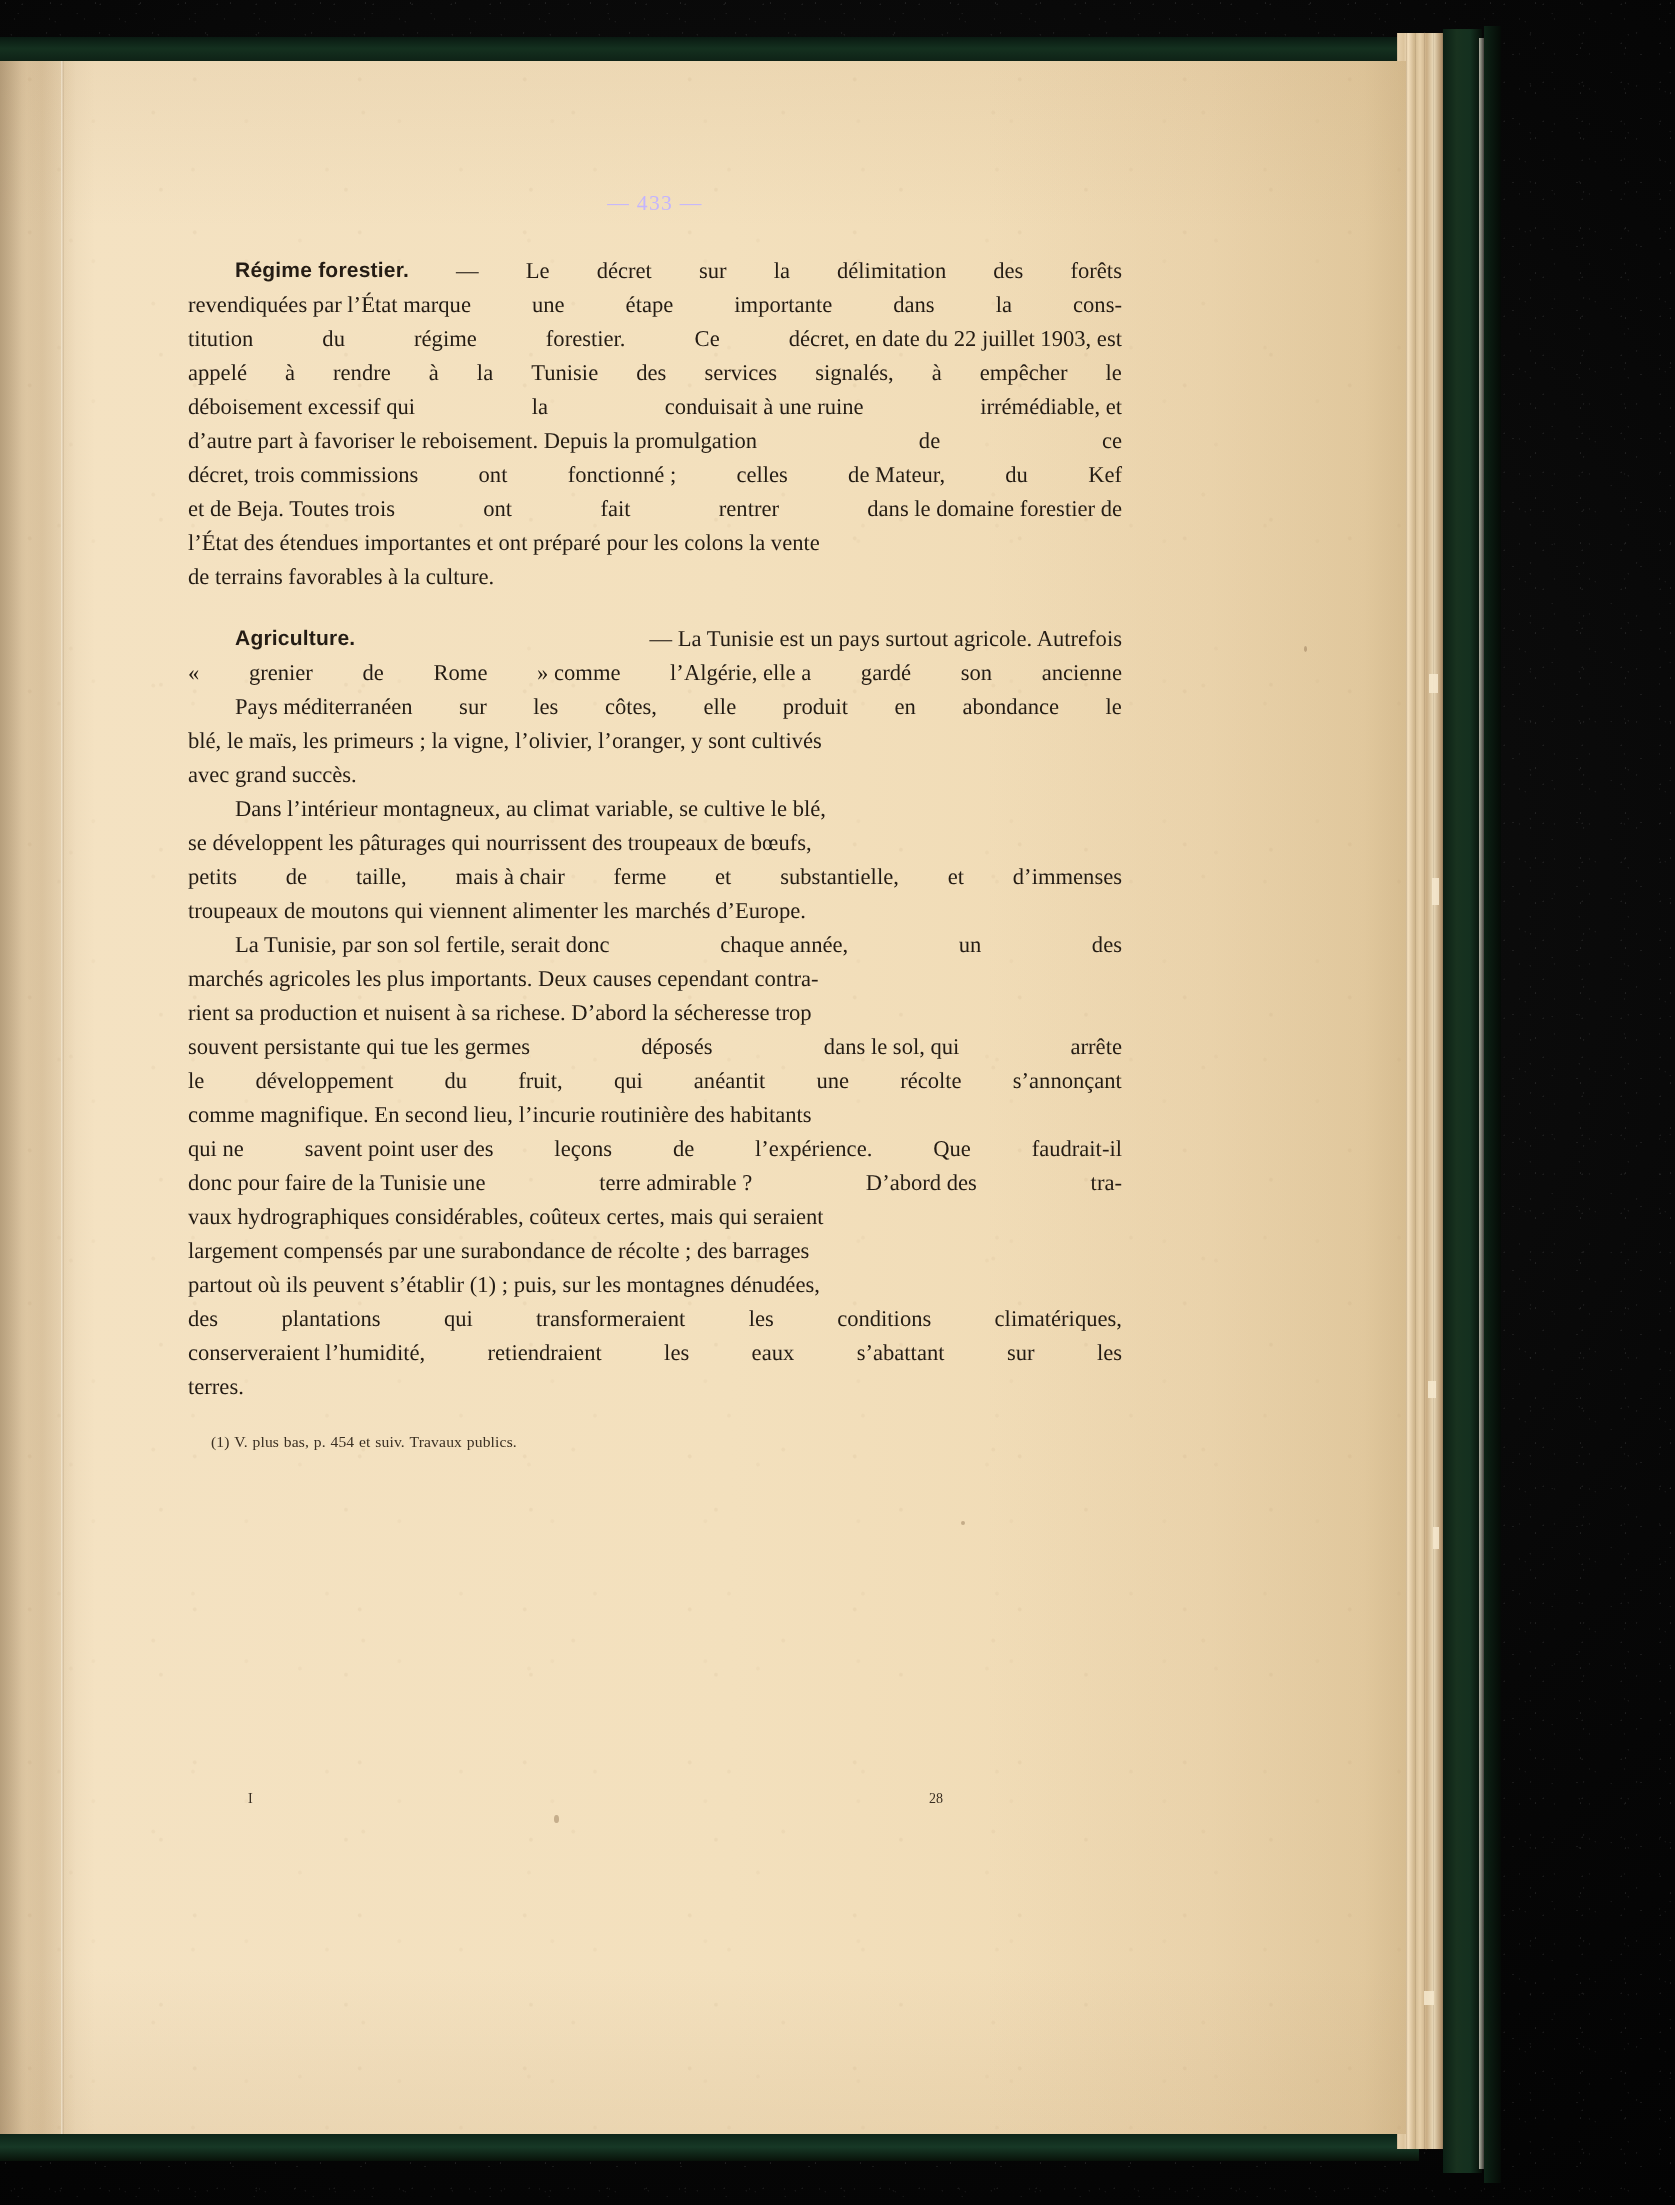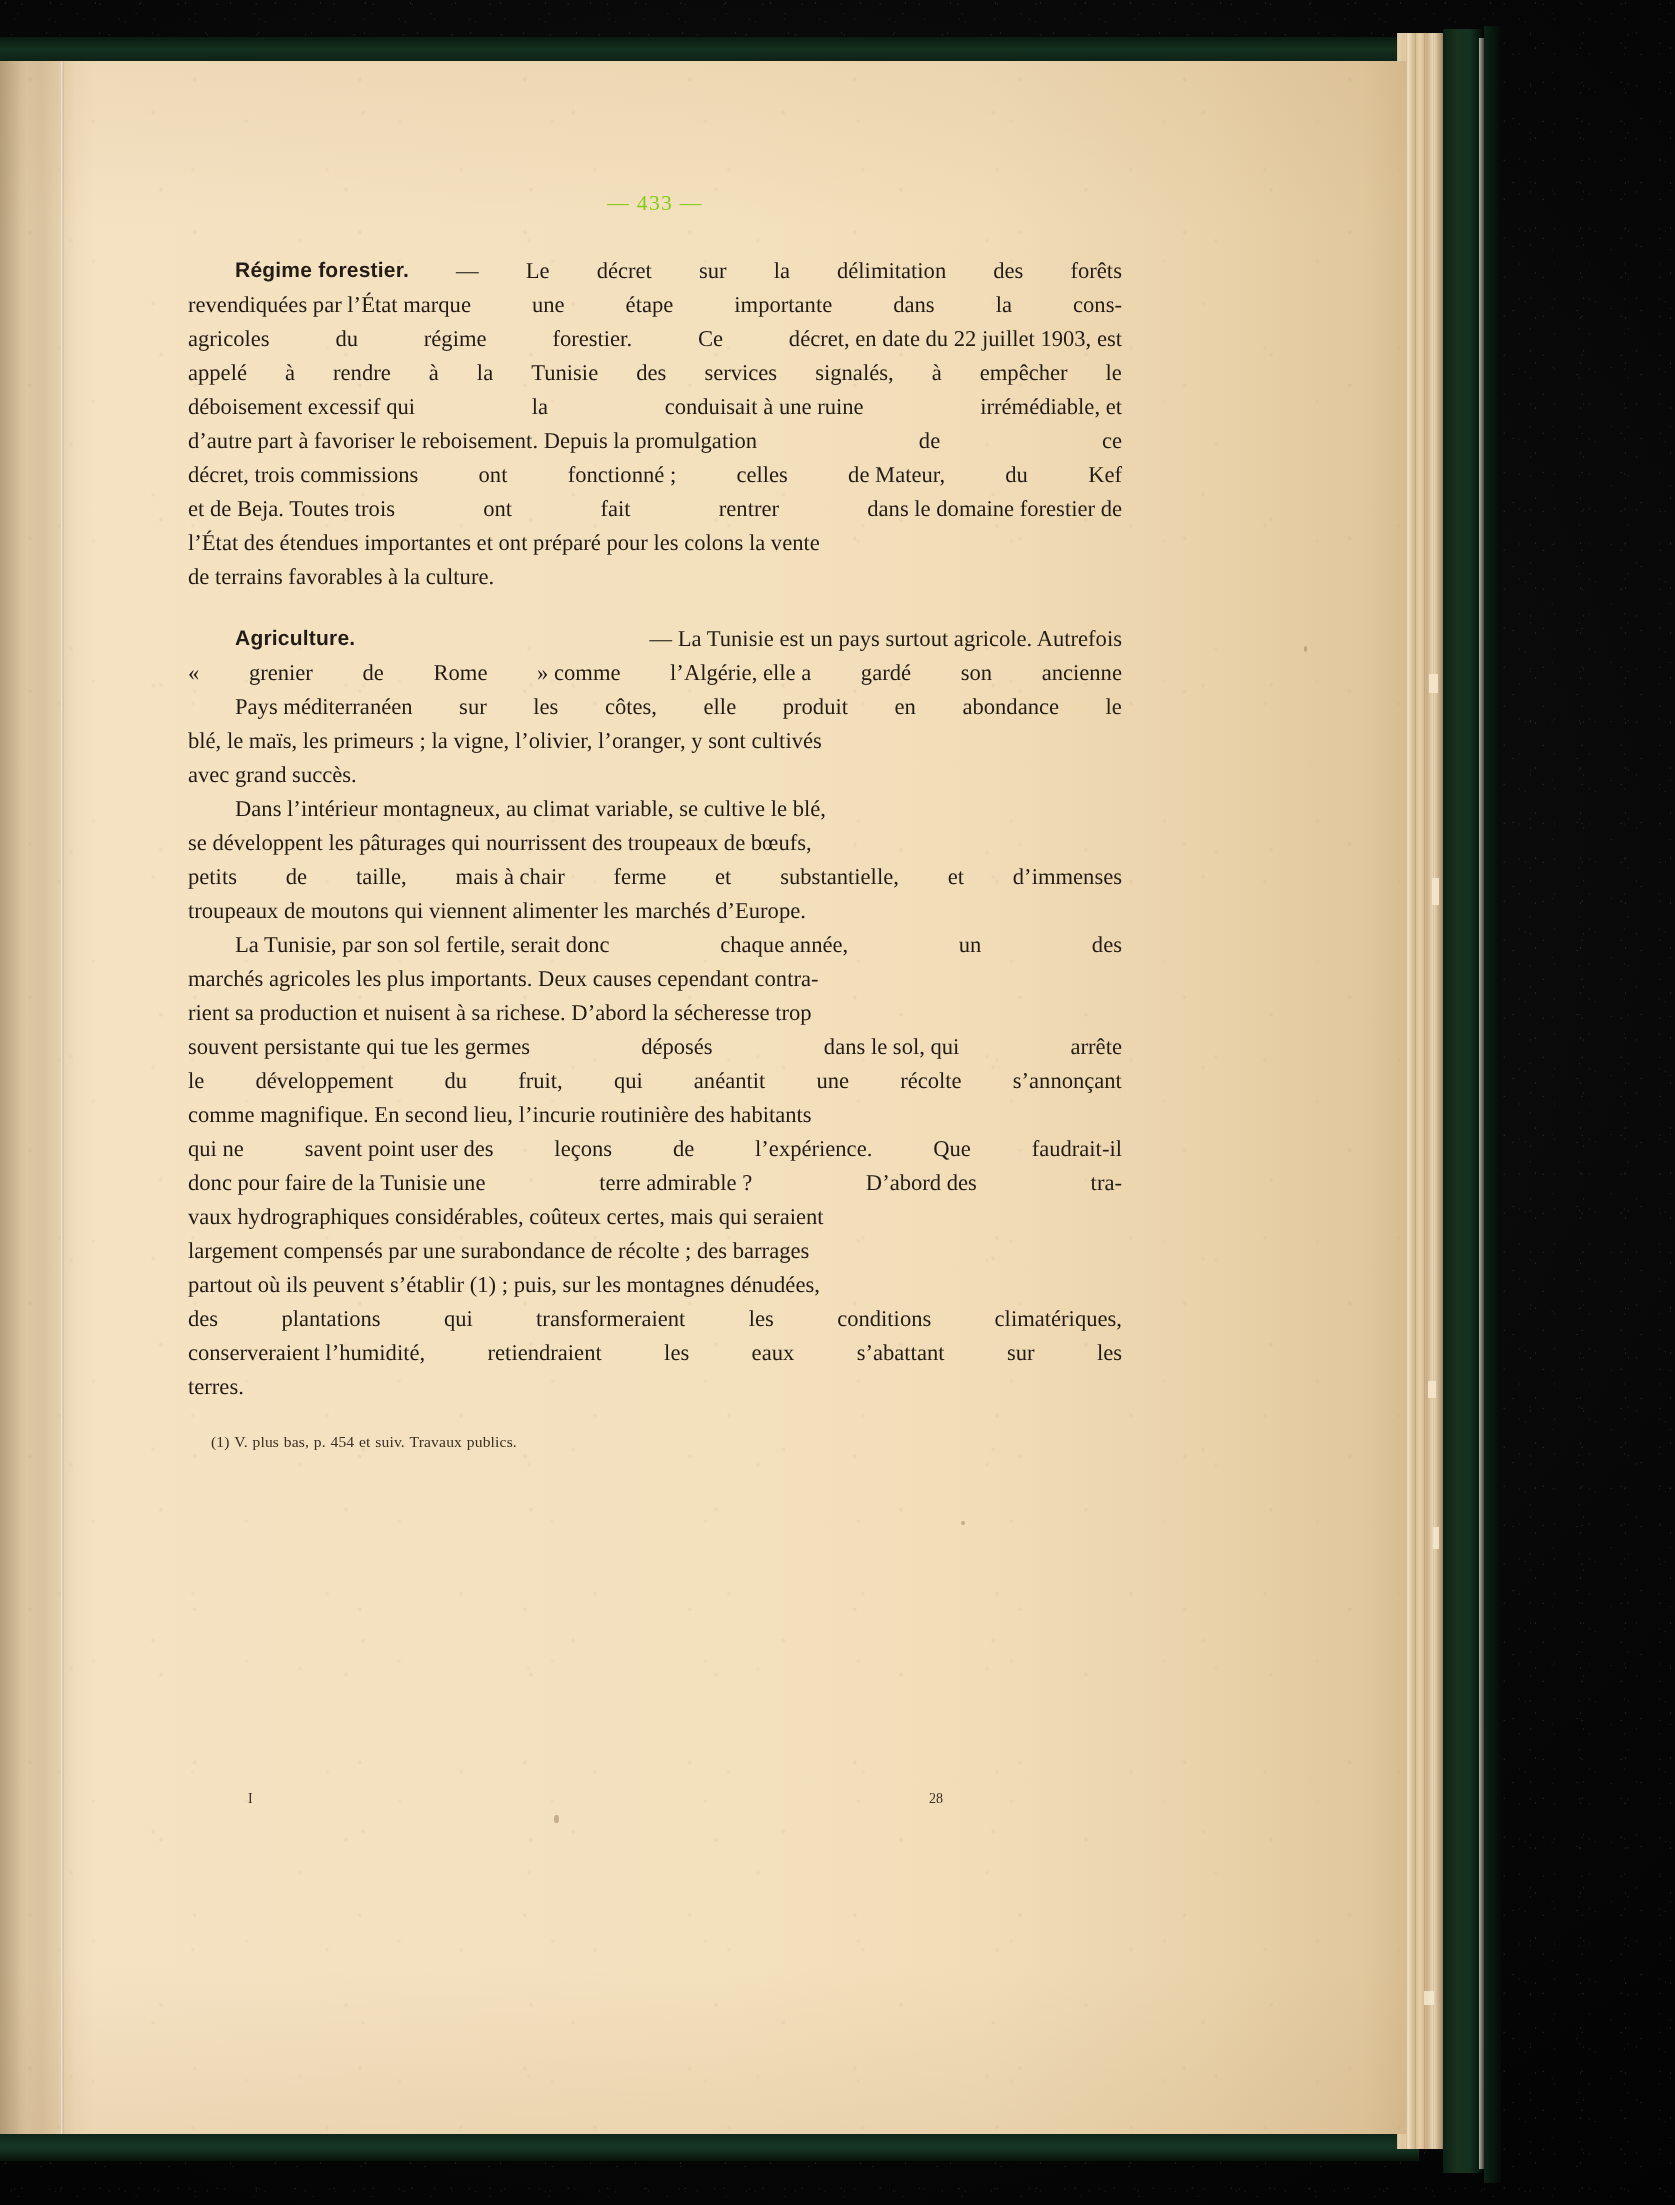--- a/index.html
+++ b/index.html
@@ -138,21 +138,21 @@
   #typeblock {
     position: absolute;
     left: 188px; top: 191px;
     width: 934px;
   }
 
   .folio {
     text-align: center;
     font-size: 21.6px;
     letter-spacing: .06em;
-    color: #84cc16;
+    color: #c4b5fd;
     margin: 0 0 38px 0;
     font-family: "Liberation Serif", serif;
   }
 
   
   .para { margin: 0; }
   .ln {
     display: flex;
     font-size: 22.6px;
     line-height: 34px;
@@ -264,21 +264,21 @@
     <div class="ln j">
       <span>revendiquées par l’État marque</span>
       <span>une</span>
       <span>étape</span>
       <span>importante</span>
       <span>dans</span>
       <span>la</span>
       <span>cons-</span>
     </div>
     <div class="ln j">
-      <span>agricoles</span>
+      <span>titution</span>
       <span>du</span>
       <span>régime</span>
       <span>forestier.</span>
       <span>Ce</span>
       <span>décret, en date du 22 juillet 1903, est</span>
     </div>
     <div class="ln j">
       <span>appelé</span>
       <span>à</span>
       <span>rendre</span>

